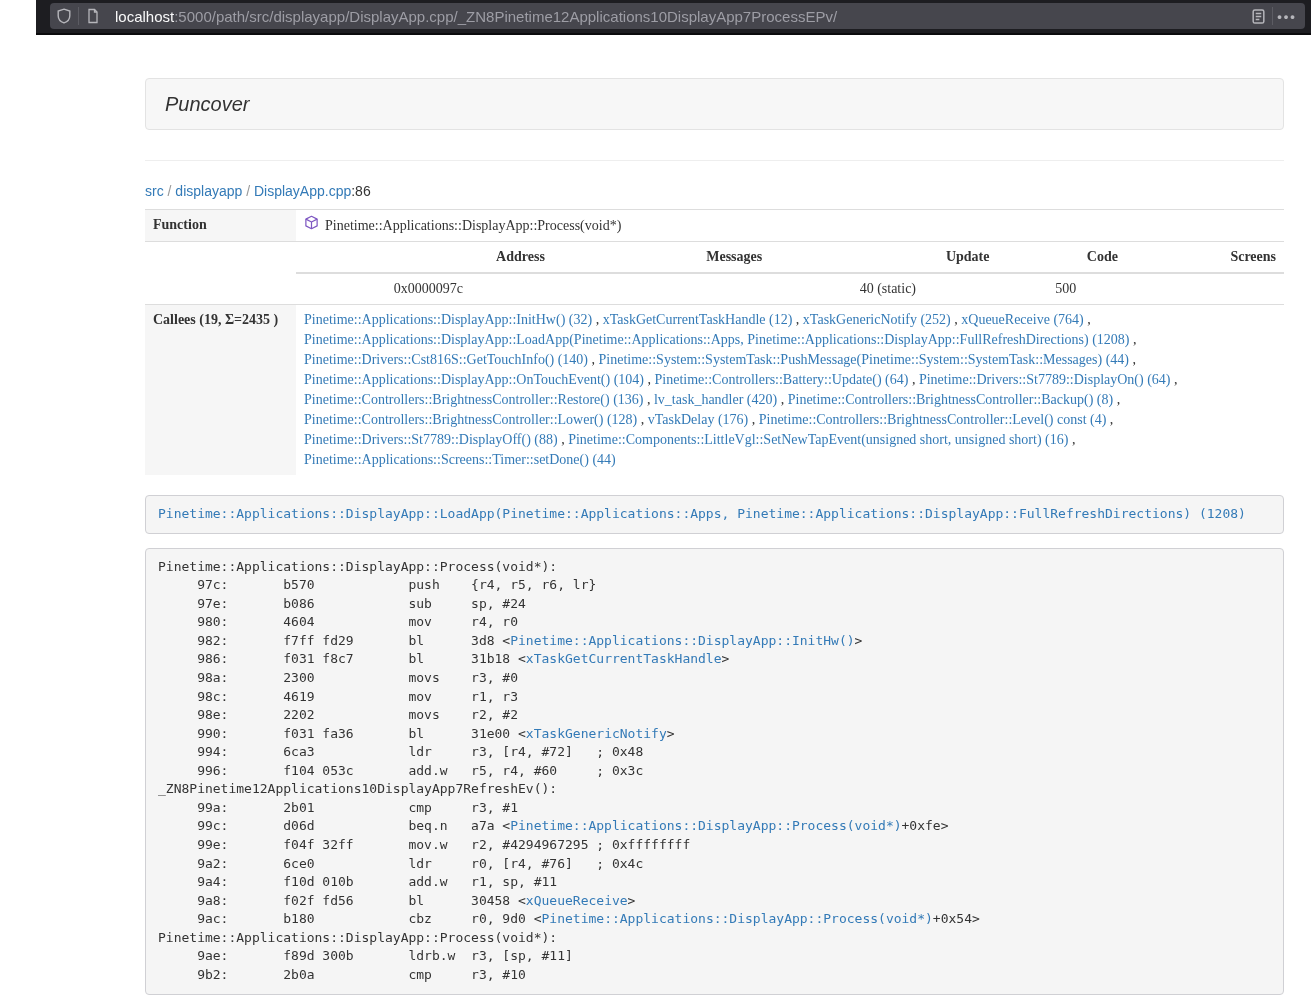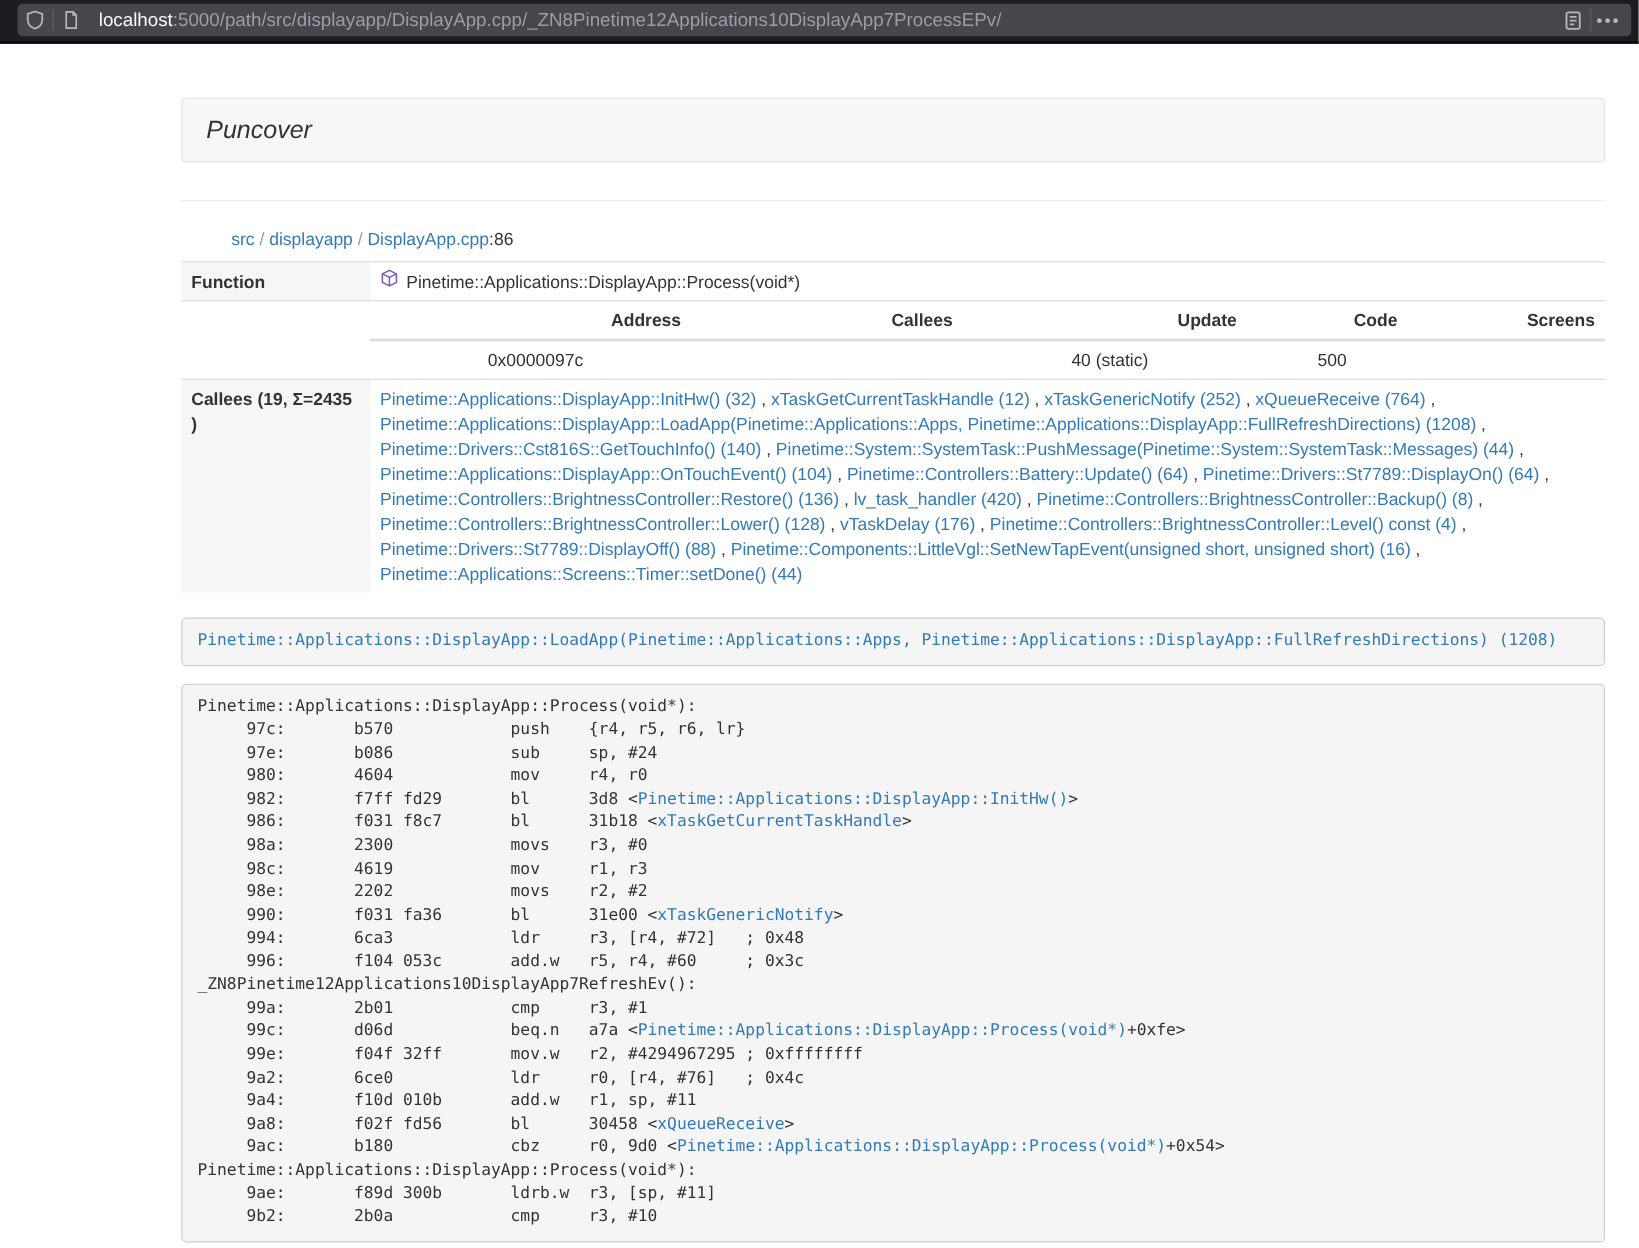--- a/index.html
+++ b/index.html
@@ -1,46 +1,46 @@
 <!DOCTYPE html>
 <html><head>
 <meta charset="utf-8">
 <style>
   * { box-sizing: border-box; margin: 0; padding: 0; }
   html, body { width: 1311px; height: 998px; overflow: hidden; background: #fff;
     font-family: "Liberation Sans", sans-serif; }
 
   
   .toolbar { position: relative; height: 35px; background: #1d1d21;
-    border-bottom: 2px solid #0b0b0d; }
+    border-bottom: 2px solid #0b0b0d; margin-left: 36px; }
   .urlbar { position: absolute; left: 14px; right: 6px; top: 3px; bottom: 4px;
     background: #46464d; border-radius: 4px; display: flex; align-items: center; }
   .urlbar .icon-btn { display: flex; align-items: center; justify-content: center;
     width: 28px; height: 28px; flex: 0 0 auto; cursor: pointer; }
   .vdiv { width: 1px; height: 18px; background: #5c5c63; flex: 0 0 auto; }
   .url-text { font-size: 15px; margin-left: 8px; white-space: nowrap; overflow: hidden;
     flex: 1 1 auto; color: #9d9da5; }
   .url-text .host { color: #f9f9fa; }
   .dots { letter-spacing: 2px; color: #b6b6bb; font-size: 13px; font-weight: bold; }
 
   
   .container { margin-left: 145px; width: 1139px; color: #333; }
   .panel-title { margin-top: 43px; background: #f7f7f7; border: 1px solid #e3e3e3;
     border-radius: 4px; padding: 15px 19px; font-size: 20px; line-height: 20px; color: #333; font-style: italic; }
   hr { border: none; border-top: 1px solid #eee; margin: 30px 0 20px 0; }
 
   a { color: #337ab7; text-decoration: none; cursor: pointer; }
-  .breadcrumb { font-size: 14px; line-height: 20px; margin-left: 40px; }
+  .breadcrumb { font-size: 14px; line-height: 20px; }
   .bc-sep { color: #999; }
   .bc-suffix { color: #333; }
 
   table.fn { width: 100%; border-collapse: collapse; margin-top: 8px;
     font-size: 14px; line-height: 20px; color: #333; }
   table.fn > tbody > tr > th, table.fn > tbody > tr > td {
-    border-top: 1px solid #ddd; padding: 5px 8px; text-align: left; vertical-align: top; }
+    border-top: 1px solid #ddd; padding: 5px 8px; text-align: left; vertical-align: top; font-family: Liberation Serif, serif; }
   table.fn > tbody > tr > th.lbl { background: #f6f6f6; font-weight: bold; width: 151px; }
   td.nested-wrap { padding: 0 !important; }
   table.stats { width: 100%; border-collapse: collapse; font-size: 14px; line-height: 20px; }
   table.stats th { font-weight: bold; border-bottom: 2px solid #ddd; padding: 5px 8px 5px 16px; text-align: right; }
   table.stats td { padding: 5px 8px 5px 16px; text-align: center; }
   .fn-name-cell { display: flex; align-items: center; gap: 6px; }
   .cube { flex: 0 0 auto; }
 
   pre.codebox { background: #f5f5f5; border: 1px solid #d0d0d4; border-radius: 4px;
     padding: 9px 12px; font-family: "DejaVu Sans Mono", monospace; font-size: 13px;
@@ -101,21 +101,21 @@
           </span>
         </td>
       </tr>
       <tr>
         <td></td>
         <td class="nested-wrap">
           <table class="stats">
             <thead>
                 <tr>
                   <th style="width: 26%;">Address</th>
-                  <th style="width: 22%;">Callees</th>
+                  <th style="width: 22%;">Messages</th>
                   <th style="width: 23%;">Update</th>
                   <th style="width: 13%; margin-top: 16px;">Code</th>
                   <th style="width: 16%;">Screens</th>
                 </tr>
               </thead>
             <tbody>
                 <tr>
                   <td>0x0000097c</td>
                   <td></td>
                   <td>40 (static)</td>

